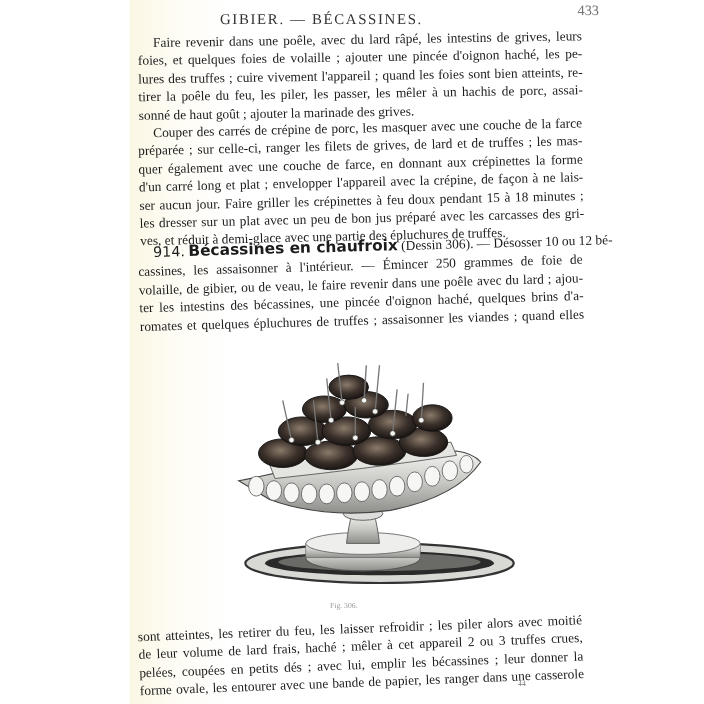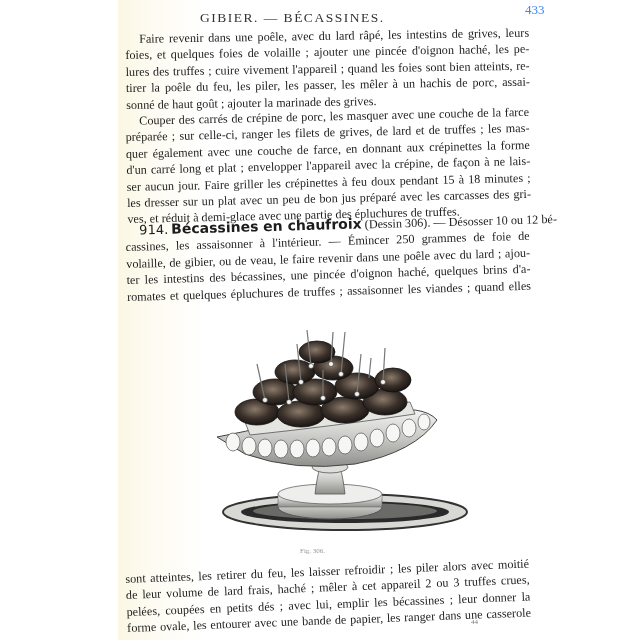--- a/index.html
+++ b/index.html
@@ -8,21 +8,21 @@
     position:absolute; left:118px; top:0; width:522px; height:640px;
     background: linear-gradient(to right, #fbf7e4 0px, #fdfbf1 30px, #ffffff 90px);
   }
   .running-head {
     position:absolute; left:200px; top:10px; width:230px; text-align:left;
     font-family:"Liberation Serif", serif; font-size:13.5px; letter-spacing:1.5px;
     color:#333;
   }
   .page-number {
     position:absolute; left:525px; top:2px;
-    font-family:"Liberation Serif", serif; font-size:13px; color:#3b82f6;text-align:center;
+    font-family:"Liberation Serif", serif; font-size:13px; color:#737373;text-align:center;
   }
   .text-block {
     position:absolute; left:125px; width:404px;
     font-family:"Liberation Serif", serif; font-size:12.2px; line-height:16.4px;
     color:#1c1c1c; text-align:justify;
   }
   .text-block .line { display:block; white-space:nowrap; text-align:justify; text-align-last:justify; }
   .text-block .line.last { text-align-last:left; }
   .text-block .line.indent { padding-left:14px; }
   #block1 { top:31px; transform:rotate(-0.9deg); transform-origin:left top; }

